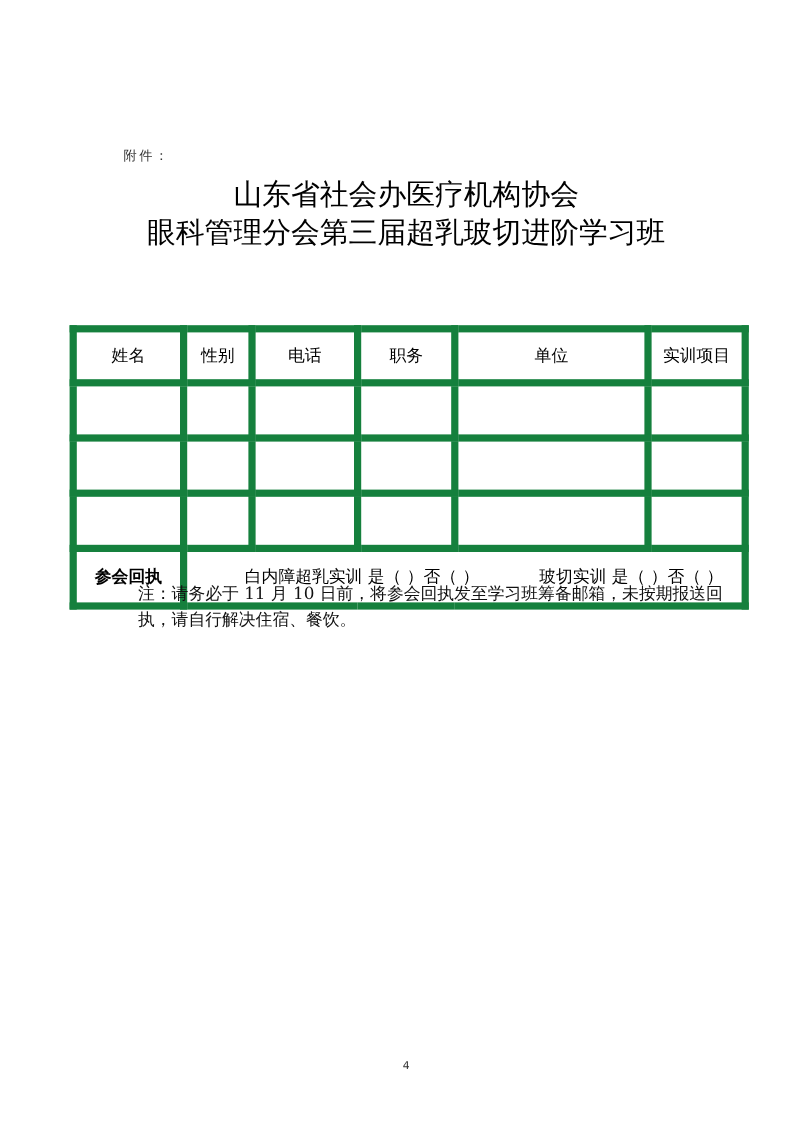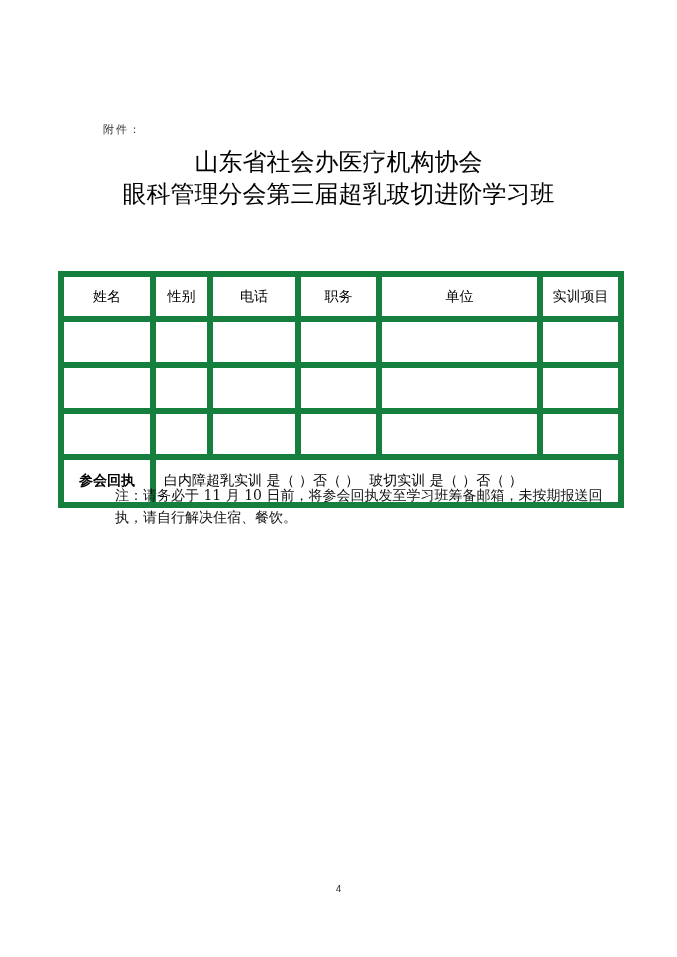--- a/index.html
+++ b/index.html
@@ -30,21 +30,21 @@
       font-size: 14px; font-weight: normal; color: #000;
     }
     table.form tr.head th { height: 39px; }
     table.form tr.blank td { height: 40px; }
     table.form tr.training td { height: 42px; }
     table.form td.training-label { font-weight: bold; font-size: 14px; }
     table.form td.training-options {
       text-align: left; padding-left: 8px; font-size: 14px; white-space: nowrap;
       font-family: "DejaVu Serif", "Liberation Serif", serif;
     }
-    .opt { margin-right: 10px; }
+    .opt { margin-right: 10px; margin-left: 40px; }
     .note {
       position: absolute; left: 92px; top: 484px; width: 500px;
       font-size: 14px; line-height: 22px; color: #111;
       font-family: "DejaVu Serif", "Liberation Serif", serif;
       margin-left: 23px;
     }
     .page-number {
       position: absolute; left: 0; width: 677px; top: 884px;
       text-align: center; font-size: 9px; color: #333;
       font-family: "DejaVu Sans", "Liberation Sans", sans-serif;

